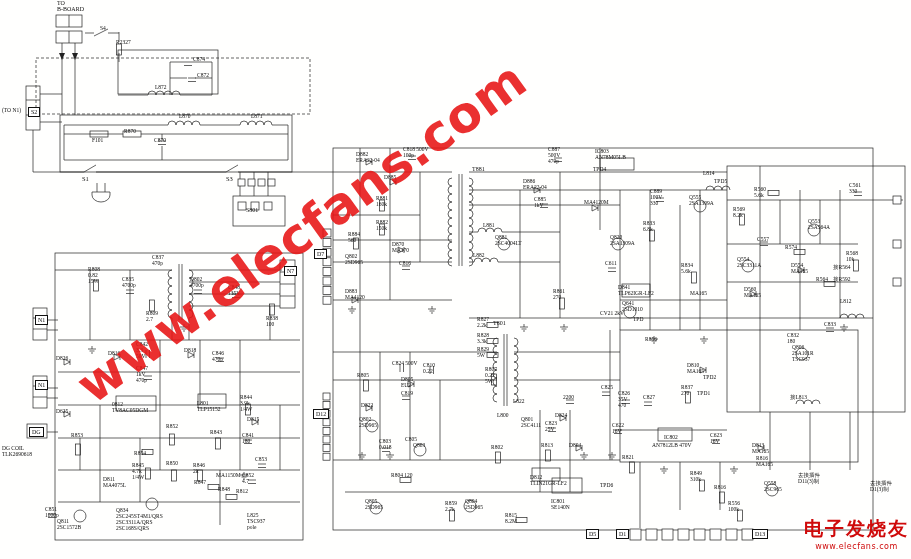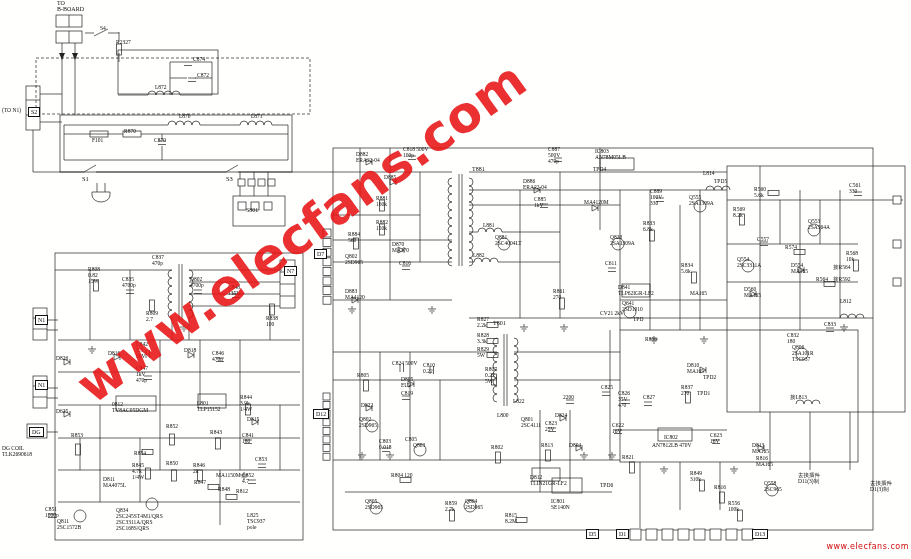--- a/index.html
+++ b/index.html
@@ -514,16 +514,17 @@
 D1(3)制</span>
       <span class="lbl" style="left: 600px; top: 483px;">TPD6</span>
       <span class="lbl b" style="left: 586px; top: 529px;">D5</span>
       <span class="lbl b" style="left: 616px; top: 529px;">D1</span>
       <span class="lbl b" style="left: 752px; top: 529px;">D13</span>
     </div>
 
   <div id="watermark" style="color: rgb(232, 20, 20);">www.elecfans.com</div>
 
   <div id="logo">
+    <div class="cn">电子发烧友</div>
     <div class="url">www.elecfans.com</div>
   </div>
 
 </div>
 
 </body></html>

